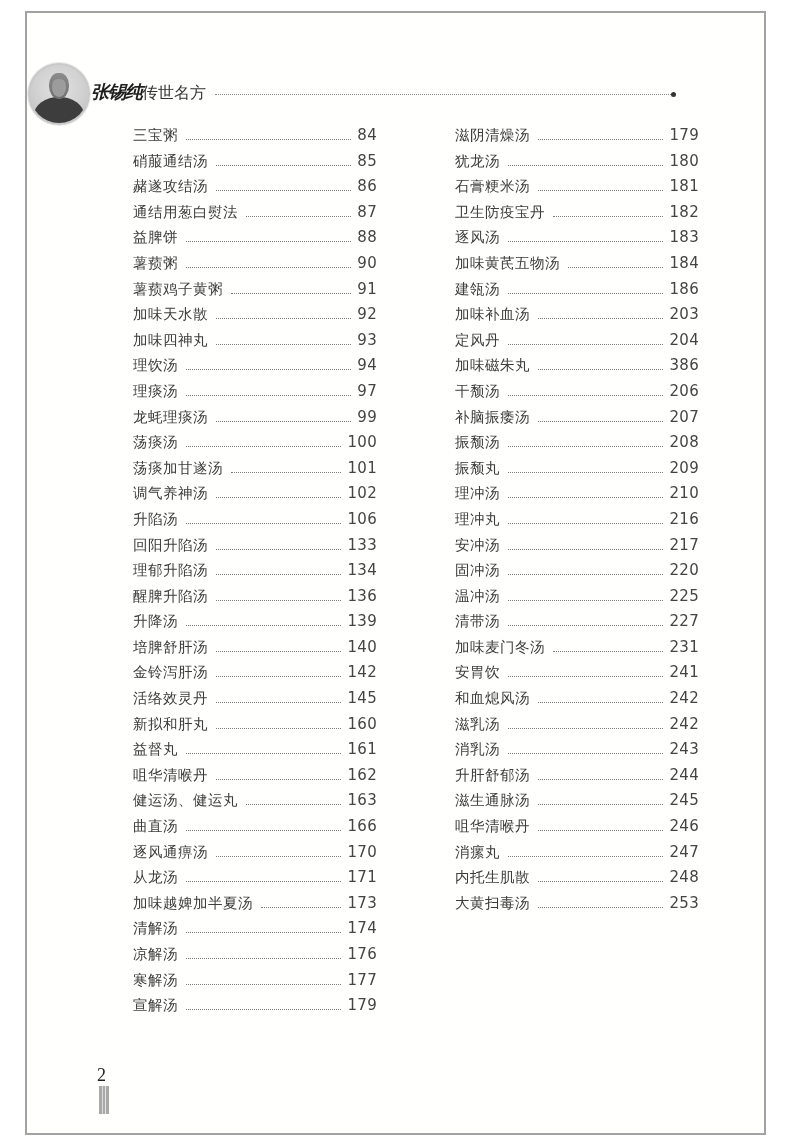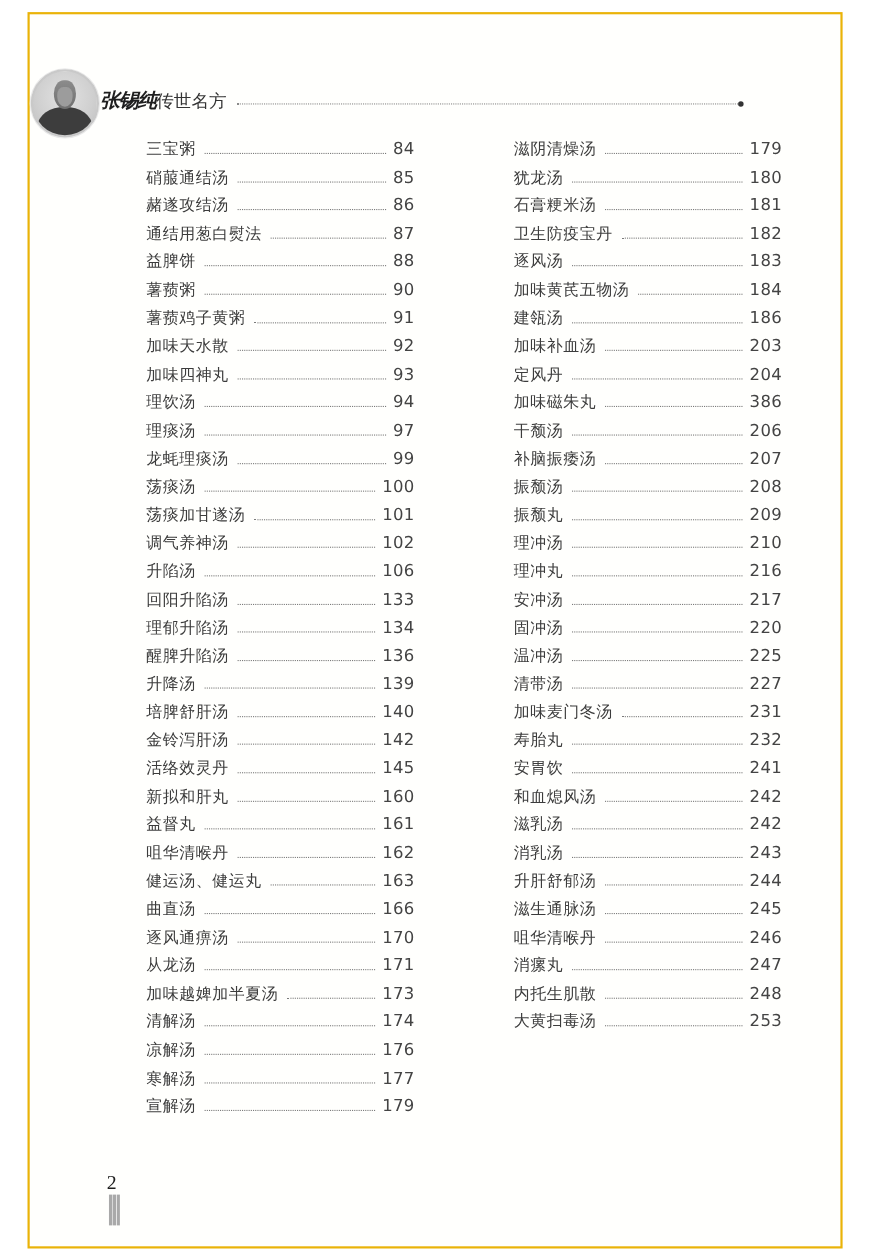--- a/index.html
+++ b/index.html
@@ -14,21 +14,21 @@
     overflow: hidden;
     font-family: "DejaVu Sans", "Liberation Sans", sans-serif;
     color: #3a3a3a;
   }
   .page-frame {
     position: absolute;
     left: 25px;
     top: 11px;
     width: 737px;
     height: 1120px;
-    border: 2px solid #eab308;
+    border: 2px solid #a3a3a3;
     box-sizing: content-box;
     background: #fffffd;
   }
   .header {
     position: absolute;
     left: 0;
     top: 0;
     width: 100%;
     height: 120px;
   }
@@ -106,21 +106,21 @@
     height: 5px;
     border-radius: 50%;
     background: #333;
   }
   .toc-column {
     position: absolute;
     top: 113px;
     width: 244px;
   }
   .toc-left { left: 106px; }
-  .toc-right { left: 440px; }
+  .toc-right { left: 428px; }
   .toc-entry {
     display: flex;
     align-items: baseline;
     height: 25.6px;
     font-size: 14.5px;
     color: #3c3c3c;
     white-space: nowrap;
   }
   .toc-entry .label {
     flex: 0 0 auto;
@@ -453,25 +453,20 @@
         <span class="label">清带汤</span>
         <span class="leader"></span>
         <span class="page">227</span>
       </div>
       <div class="toc-entry">
         <span class="label">加味麦门冬汤</span>
         <span class="leader"></span>
         <span class="page">231</span>
       </div>
       <div class="toc-entry">
-        <span class="label">寿胎丸</span>
-        <span class="leader"></span>
-        <span class="page">232</span>
-      </div>
-      <div class="toc-entry">
         <span class="label">安胃饮</span>
         <span class="leader"></span>
         <span class="page">241</span>
       </div>
       <div class="toc-entry">
         <span class="label">和血熄风汤</span>
         <span class="leader"></span>
         <span class="page">242</span>
       </div>
       <div class="toc-entry">

